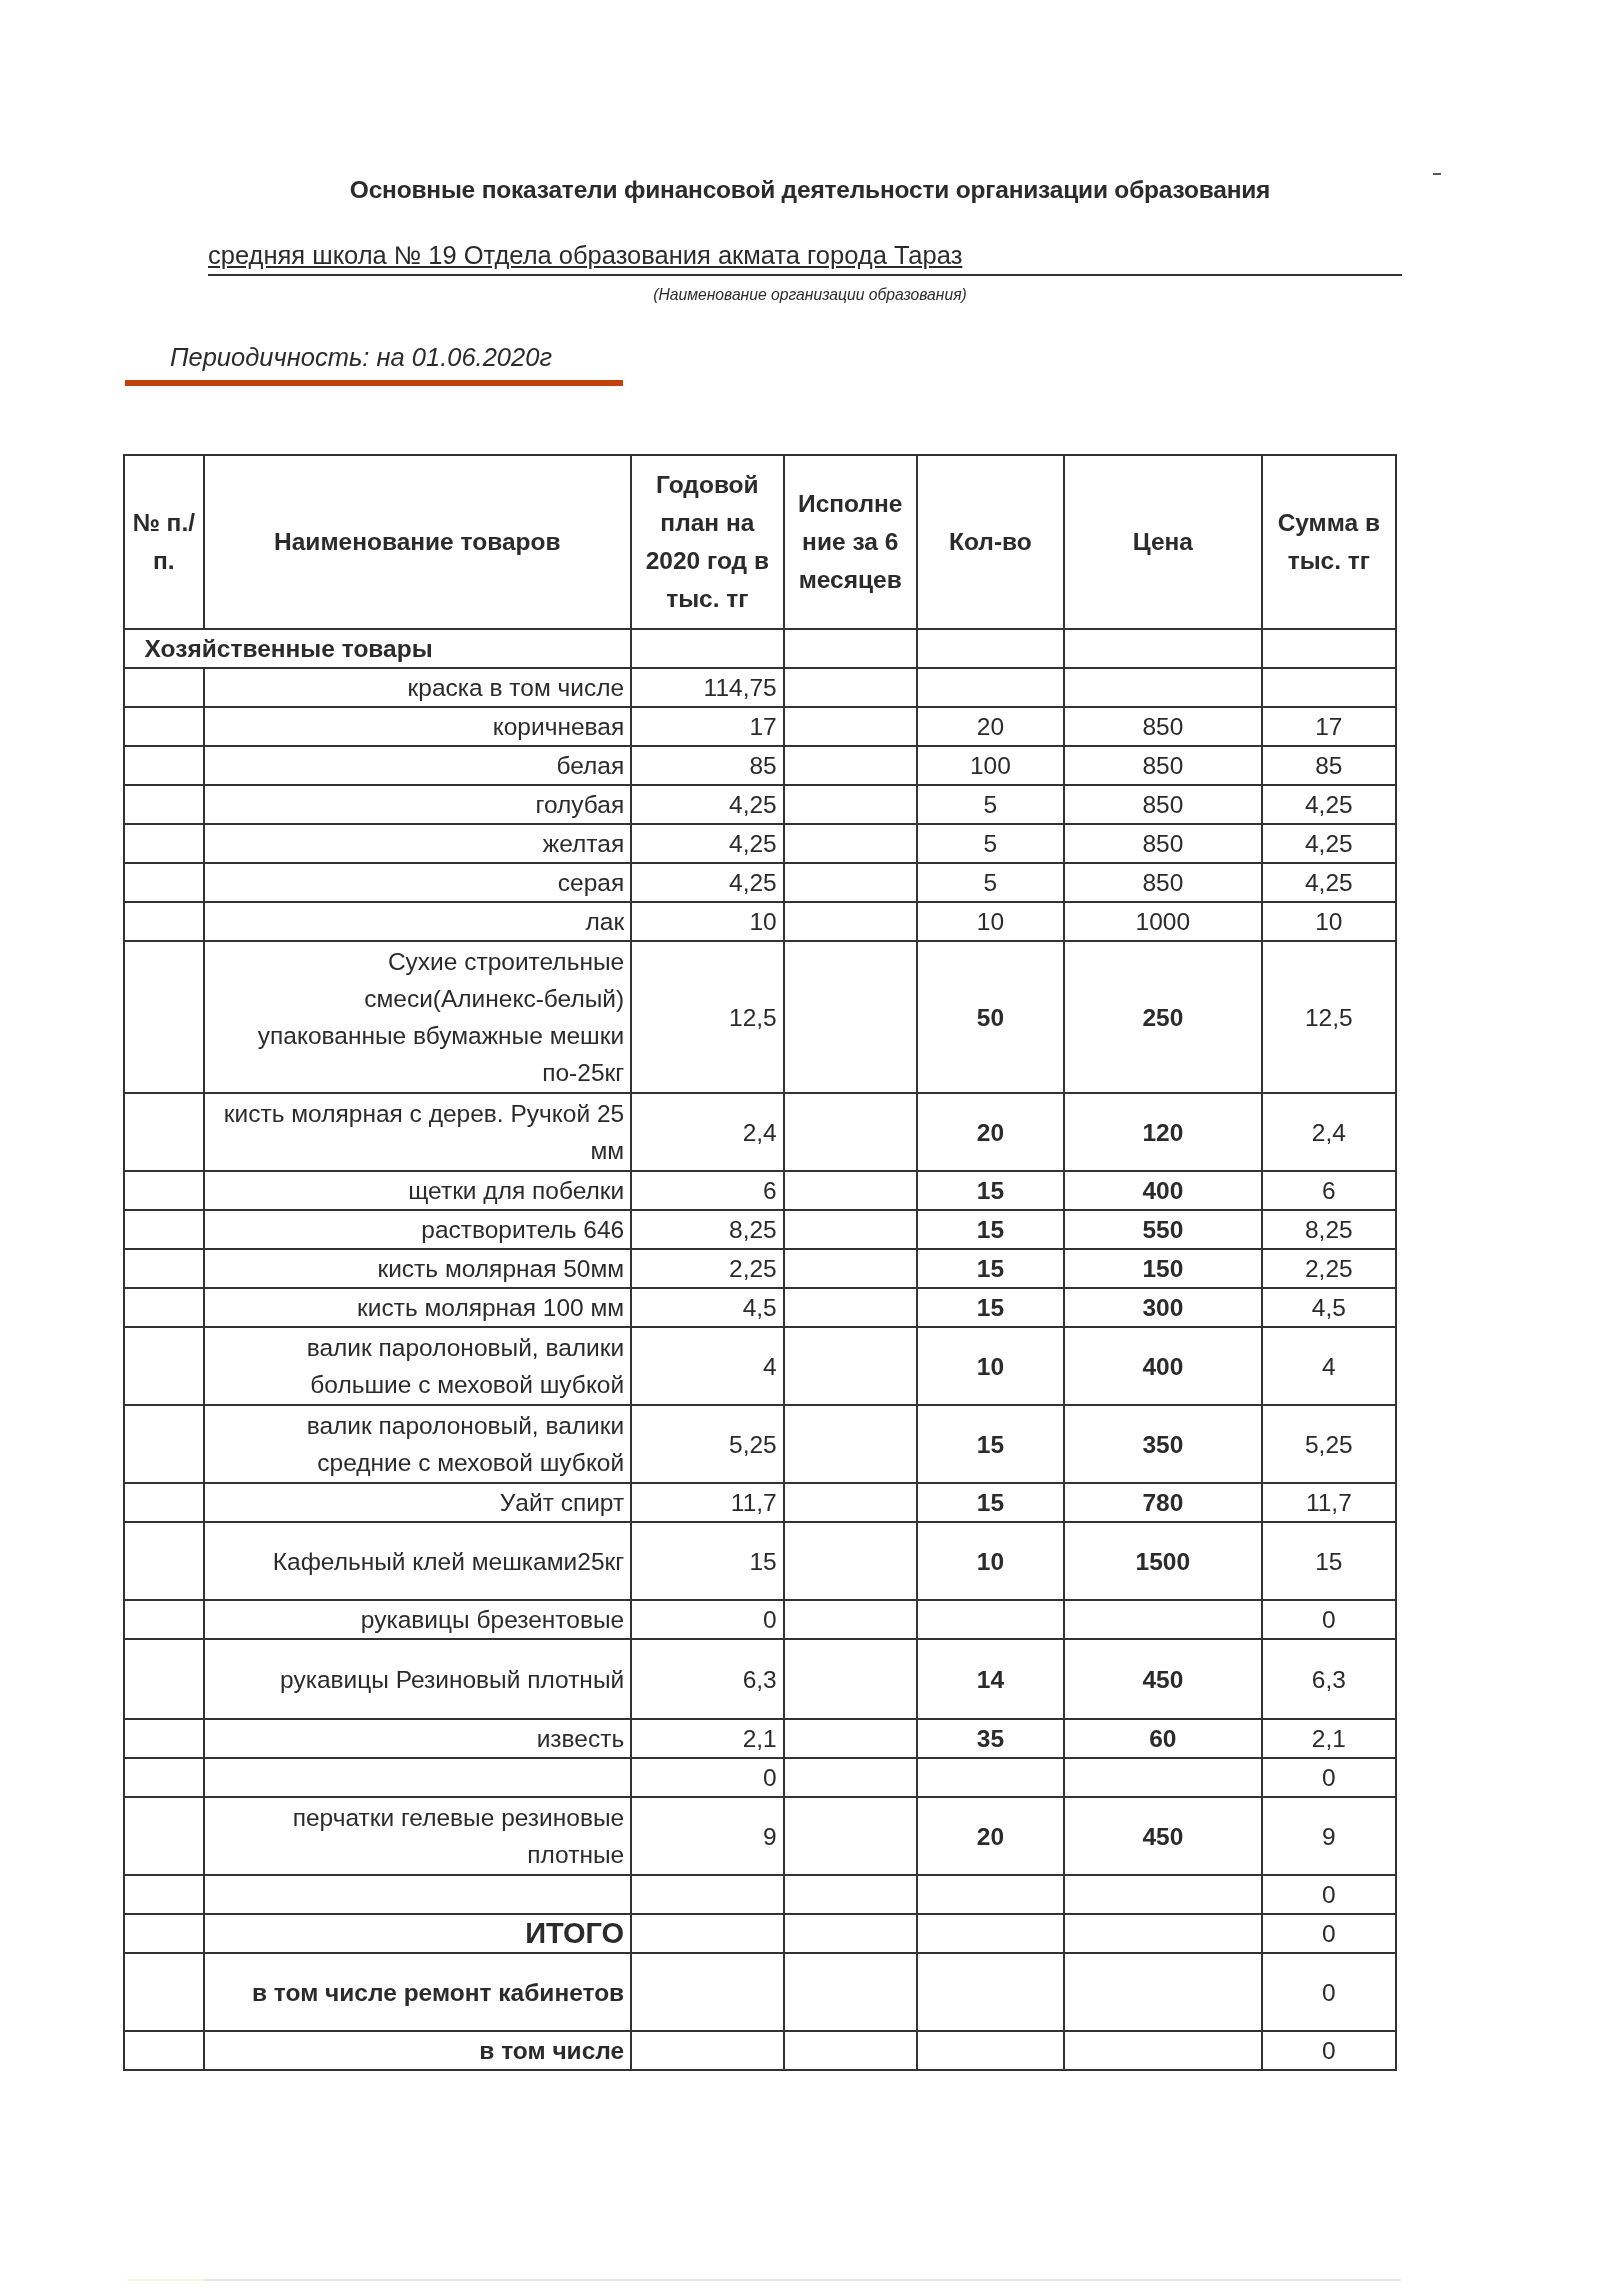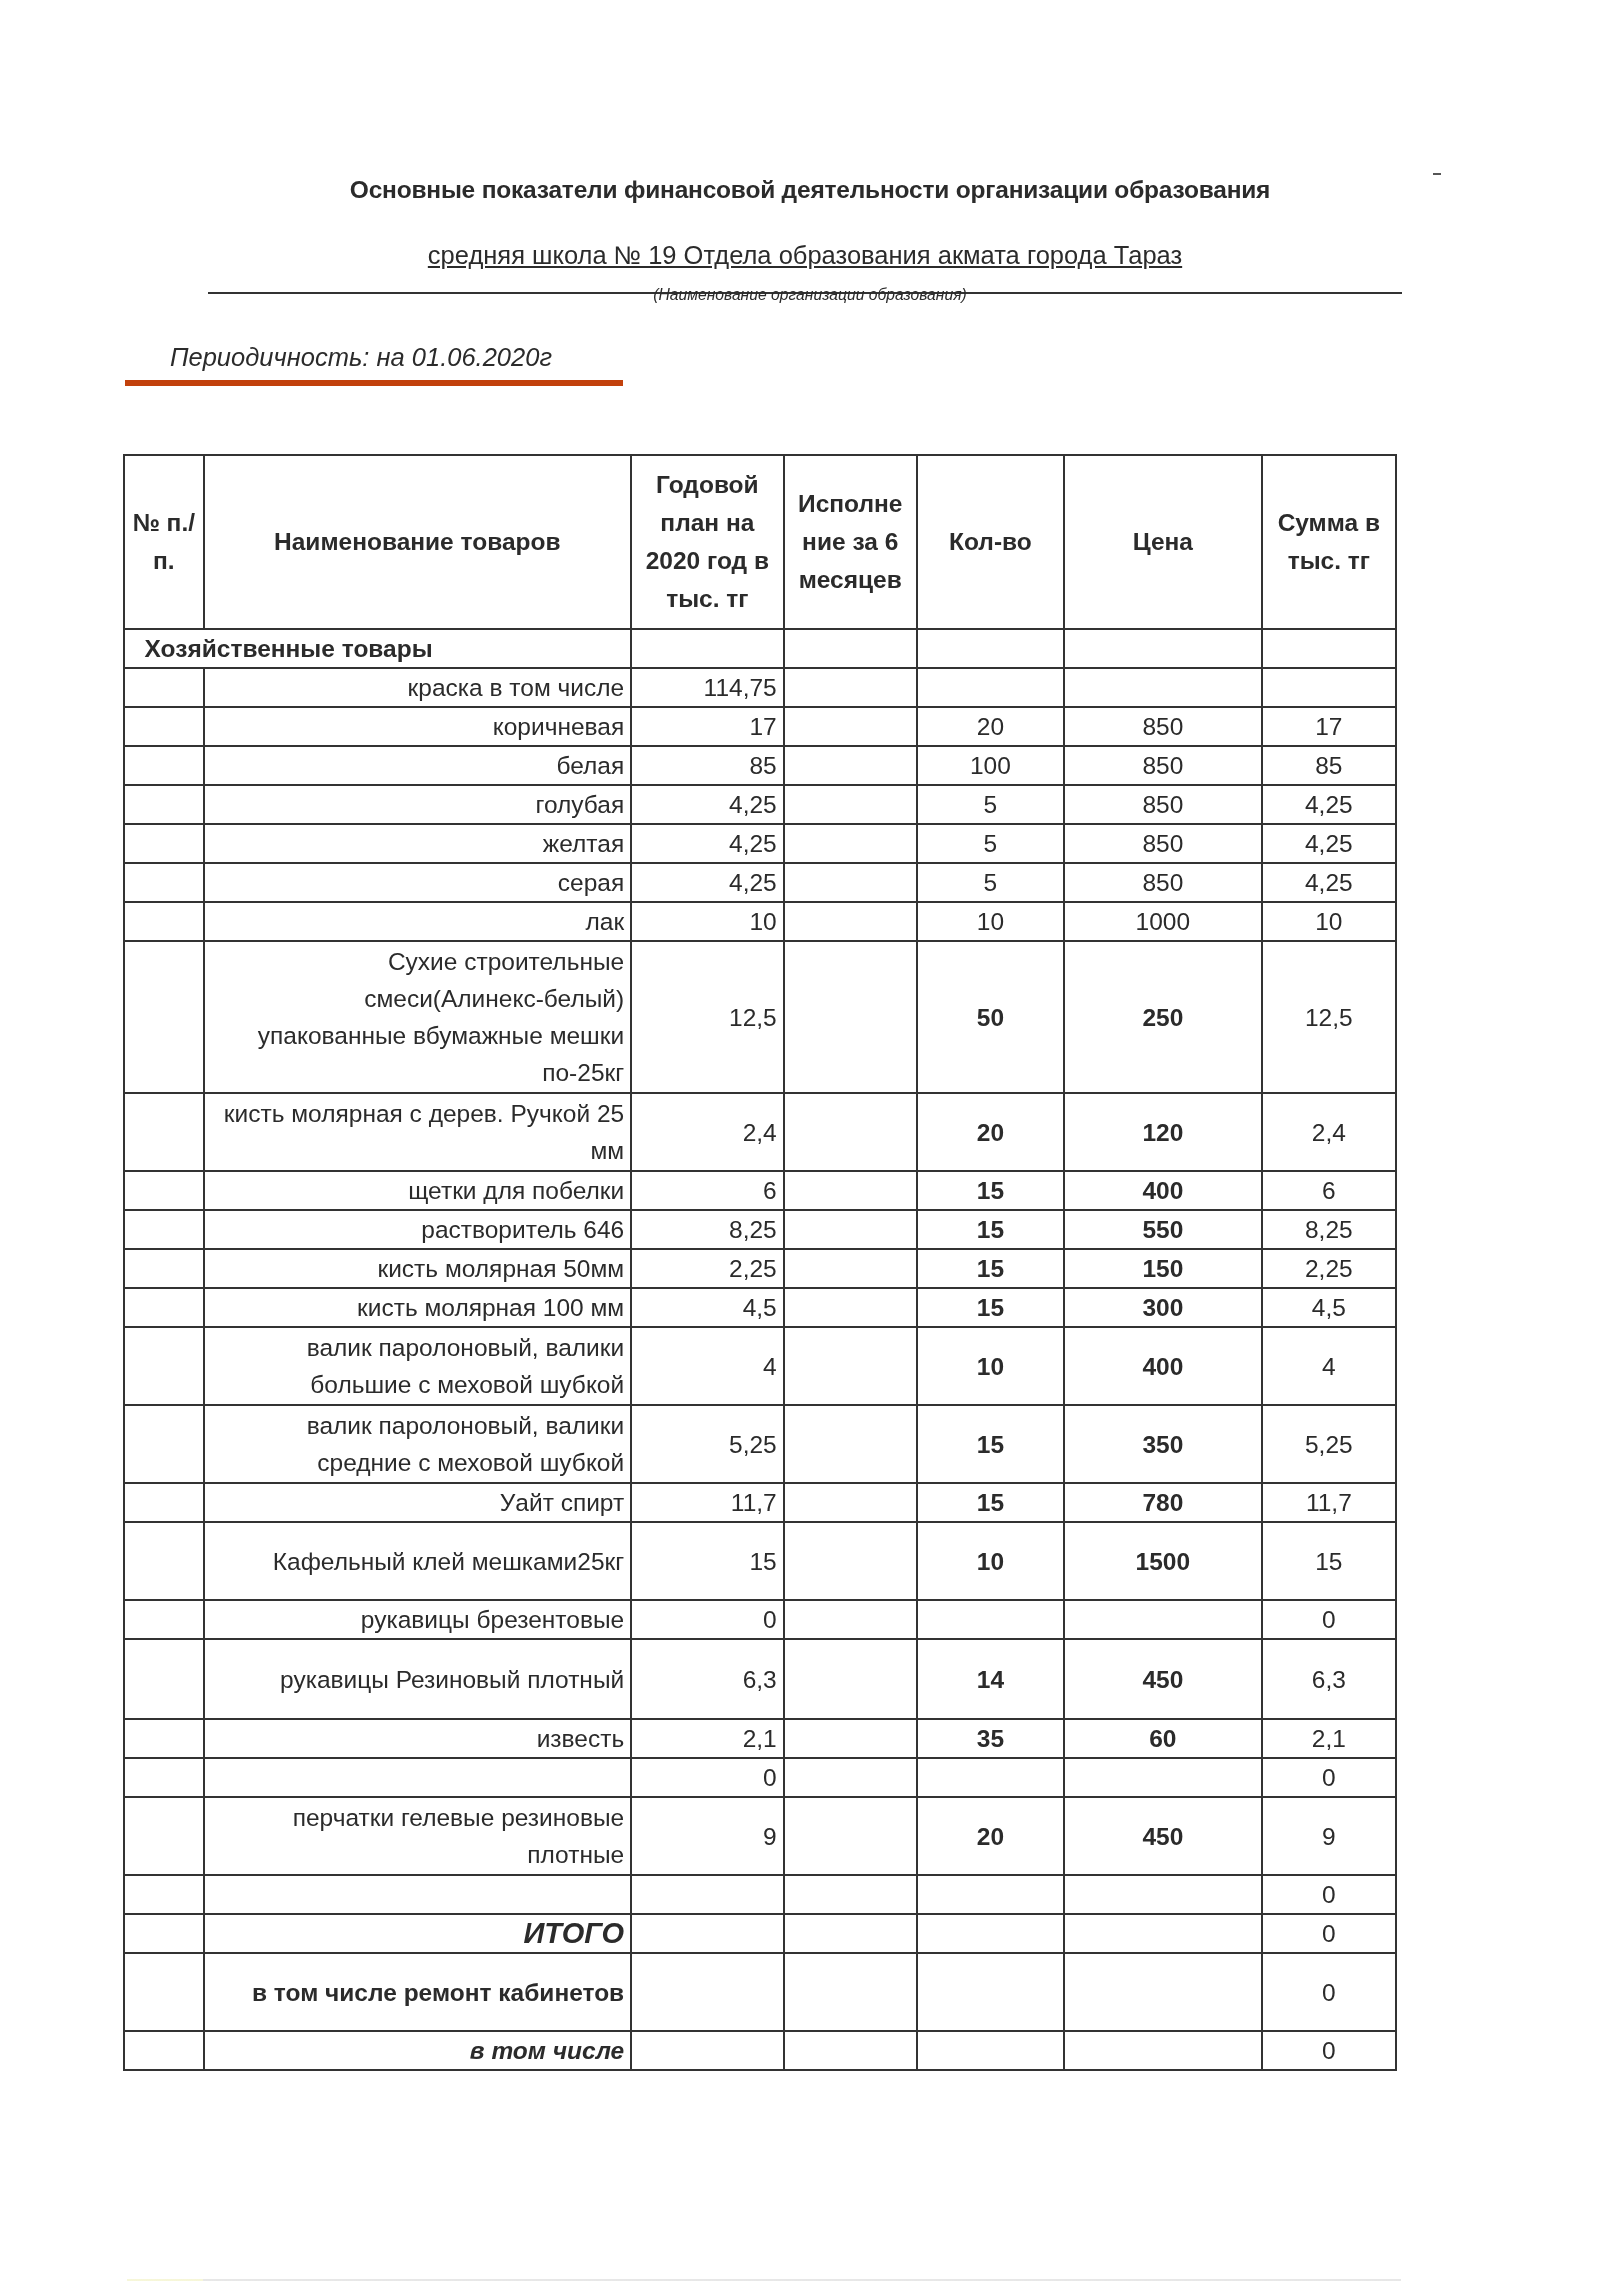--- a/index.html
+++ b/index.html
@@ -1,40 +1,40 @@
 <!DOCTYPE html>
 <html><head>
 <meta charset="utf-8">
 <style>
   html, body { margin:0; padding:0; background:#ffffff; }
   body { width:1620px; height:2293px; position:relative; overflow:hidden;
          font-family:"Liberation Sans", sans-serif; color:#2b2b2b; }
   .page-title { position:absolute; left:0; width:1620px; top:176px; text-align:center;
          font-size:24.5px; font-weight:bold; letter-spacing:-0.2px; }
-  .org-line { position:absolute; left:208px; width:1194px; top:241px; text-align:center;
-         font-size:25.5px; padding-bottom:22px; border-bottom:2px solid #333; }
+  .org-line { position:absolute; left:208px; width:1194px; top:241px; text-align:left;
+         font-size:25.5px; padding-bottom:4px; border-bottom:2px solid #333; }
   .org-line span { text-decoration:underline; }
   .org-caption { position:absolute; left:0; width:1620px; top:286px; text-align:center;
          font-size:15.7px; font-style:italic; }
   .period { position:absolute; left:125px; top:343px; width:498px; font-size:25.5px; font-style:italic;
          padding-left:45px; padding-bottom:7.8px; border-bottom:6px solid #c2410c; box-sizing:border-box; }
   .dash-mark { position:absolute; left:1433px; top:173px; width:7.8px; height:2px; background:#555; }
 
   table.main { position:absolute; left:123px; top:454px; border-collapse:collapse; table-layout:fixed;
          width:1274px; font-size:24.5px; }
   table.main td, table.main th { border:2px solid #333; padding:0 5.9px; line-height:37px; vertical-align:middle; }
   table.main th { font-weight:bold; text-align:center; line-height:38px; }
   .c-num { width:74px; } .c-name { width:398px; } .c-plan { width:142px; } .c-exec { width:124px; }
   .c-qty { width:137px; } .c-price { width:184px; } .c-sum { width:125px; }
   td.name { text-align:right; padding-left:3.9px; }
   td.plan { text-align:right; vertical-align:bottom; padding-right:3.9px; }
   td.qty, td.price, td.sum { text-align:center; }
   td.bold { font-weight:bold; }
   .section td.section-label { font-weight:bold; padding-left:19.6px; text-align:left; }
-  .italic-bold { font-style:italic; font-weight:bold;margin-left:44px; }
+  .italic-bold { font-weight:bold;margin-left:44px; }
   .itogo { font-size:29px; }
   .footer-scan { position:absolute; left:127px; top:2279px; width:1274px; height:2px;
          background:linear-gradient(90deg,#f3f3c8 0 6%,#ddd 6% 100%); opacity:0.7; }
 </style>
 </head>
 <body>
 
 <div class="dash-mark"></div>
 <div class="page-title">Основные показатели  финансовой деятельности организации образования</div>
 <div class="org-line"><span>средняя школа  № 19   Отдела образования акмата  города Тараз</span></div>

